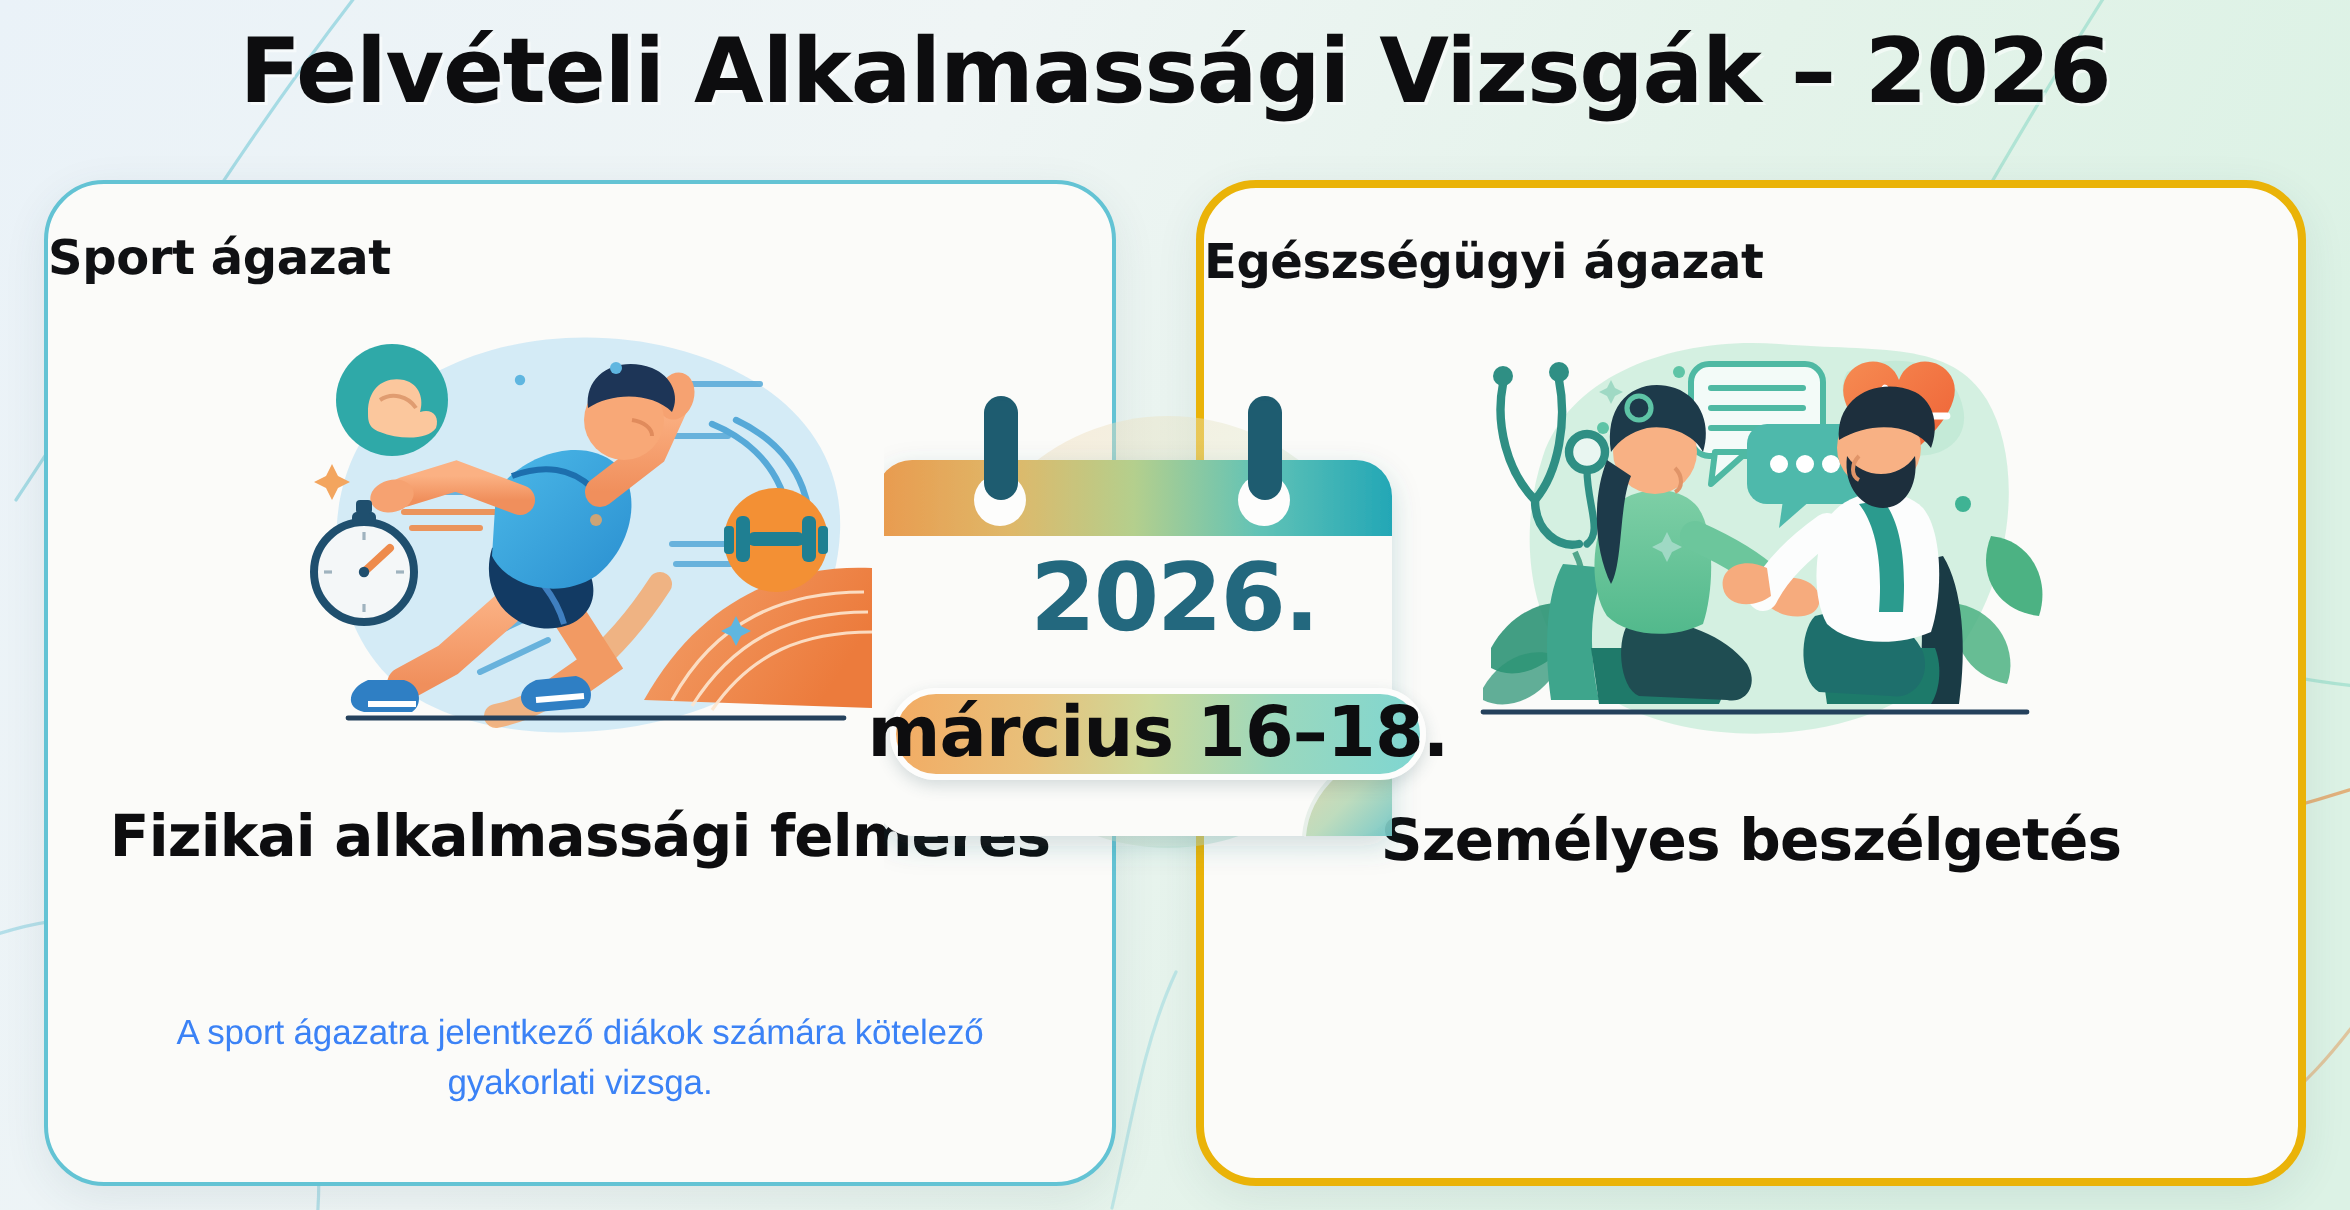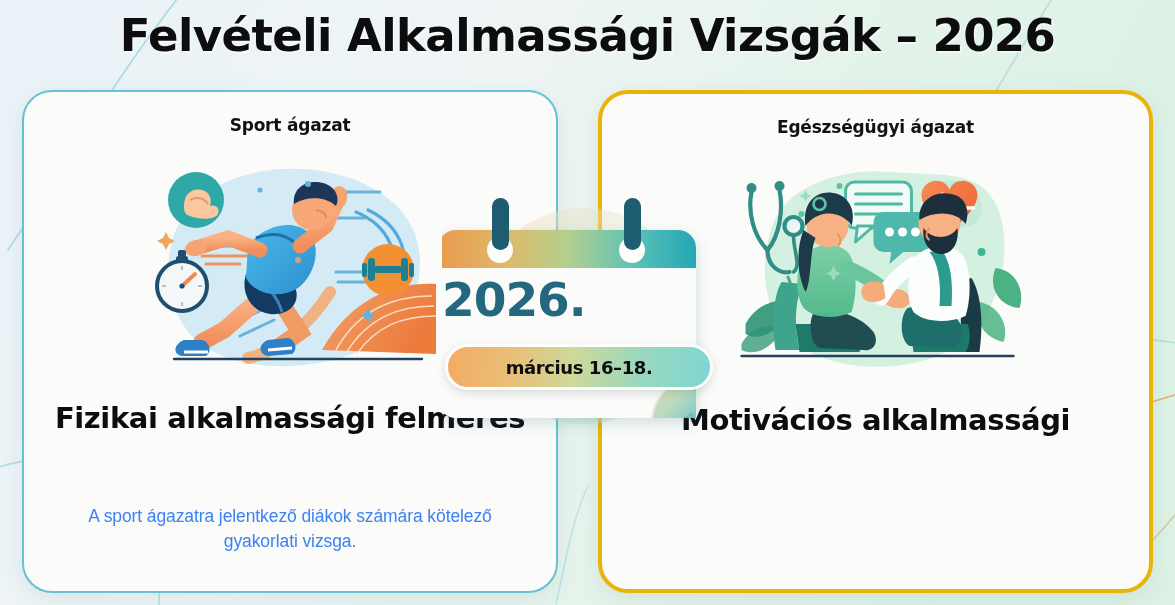--- a/index.html
+++ b/index.html
@@ -57,22 +57,22 @@
     border-radius: 30px;
     box-shadow: 0 6px 22px rgba(40,80,90,.09);
   }
   #card-sport  { left: 22px;  width: 536px; border: 2px solid #63c3d4; }
   #card-health { left: 598px; width: 555px; border: 4px solid #eab308; }
 
   .card-title {
     position: absolute;
     top: 23px;
     left: 0; right: 0;
-    text-align: center;
-    font-size: 17px;
+    text-align: left;
+    font-size: 24px;
     font-weight: 700;
     color: #101114;
     letter-spacing: -0.2px;
     font-family: "DejaVu Sans", "Liberation Sans", sans-serif;
   }
 
   .card-heading {
     position: absolute;
     left: 22px; right: 22px;
     text-align: center;
@@ -112,21 +112,21 @@
     left: 442px;
     top: 196px;
     width: 290px;
     height: 270px;
     z-index: 30;
   }
   #cal-body-text-year {
     position: absolute;
     top: 76px;
     left: 0; right: 0;
-    text-align: left;
+    text-align: center;
     font-size: 47px;
     font-weight: 800;
     color: #23687e;
     letter-spacing: -1px;
     font-family: "DejaVu Sans", "Liberation Sans", sans-serif;
     z-index: 4;
   }
   #cal-date-pill {
     position: absolute;
     top: 148px;
@@ -136,21 +136,21 @@
     border-radius: 23px;
     background: linear-gradient(95deg, #f3ab63 0%, #e8c07a 26%, #cdd99a 48%, #9bd8bd 72%, #7ed6d2 100%);
     border: 3.5px solid #fdfdfc;
     box-shadow: 0 3px 8px rgba(40,80,90,.18);
     display: flex;
     align-items: center;
     justify-content: center;
     z-index: 6;
   }
   #cal-date-label {
-    font-size: 18px;
+    font-size: 35px;
     font-weight: 800;
     color: #0d0d0f;
     letter-spacing: -0.4px;
     font-family: "DejaVu Sans", "Liberation Sans", sans-serif;
     white-space: nowrap;
   }
 </style>
 </head>
 <body>
 
@@ -390,21 +390,21 @@
     <g fill="#9fd9c4">
       <path d="M110,110 l2.5,5 l5,2.5 l-5,2.5 l-2.5,5 l-2.5,-5 l-5,-2.5 l5,-2.5 Z"></path>
       <path d="M82,34 l2,4 l4,2 l-4,2 l-2,4 l-2,-4 l-4,-2 l4,-2 Z"></path>
     </g>
     <circle cx="96" cy="48" r="6" fill="none" stroke="#5ec4a6" stroke-width="2.6"></circle>
     <circle cx="78" cy="58" r="3" fill="#5ec4a6"></circle>
     <circle cx="258" cy="96" r="4" fill="#3fb394"></circle>
     <circle cx="116" cy="30" r="3" fill="#5ec4a6"></circle>
   </svg>
 
-  <div class="card-heading" id="health-heading">Motivációs alkalmassági</div>
+  <div class="card-heading" id="health-heading">Személyes beszélgetés</div>
 </section>
 
 <div id="calendar-wrap">
   <svg width="290" height="270" viewBox="0 0 290 270" xmlns="http://www.w3.org/2000/svg" style="position:absolute; inset:0; z-index:1;">
     <defs>
       <linearGradient id="calHeadG" x1="0" y1="0" x2="1" y2="0">
         <stop offset="0%" stop-color="#e99a4e"></stop>
         <stop offset="26%" stop-color="#dfb869"></stop>
         <stop offset="50%" stop-color="#b4cf8d"></stop>
         <stop offset="74%" stop-color="#62c3b6"></stop>

